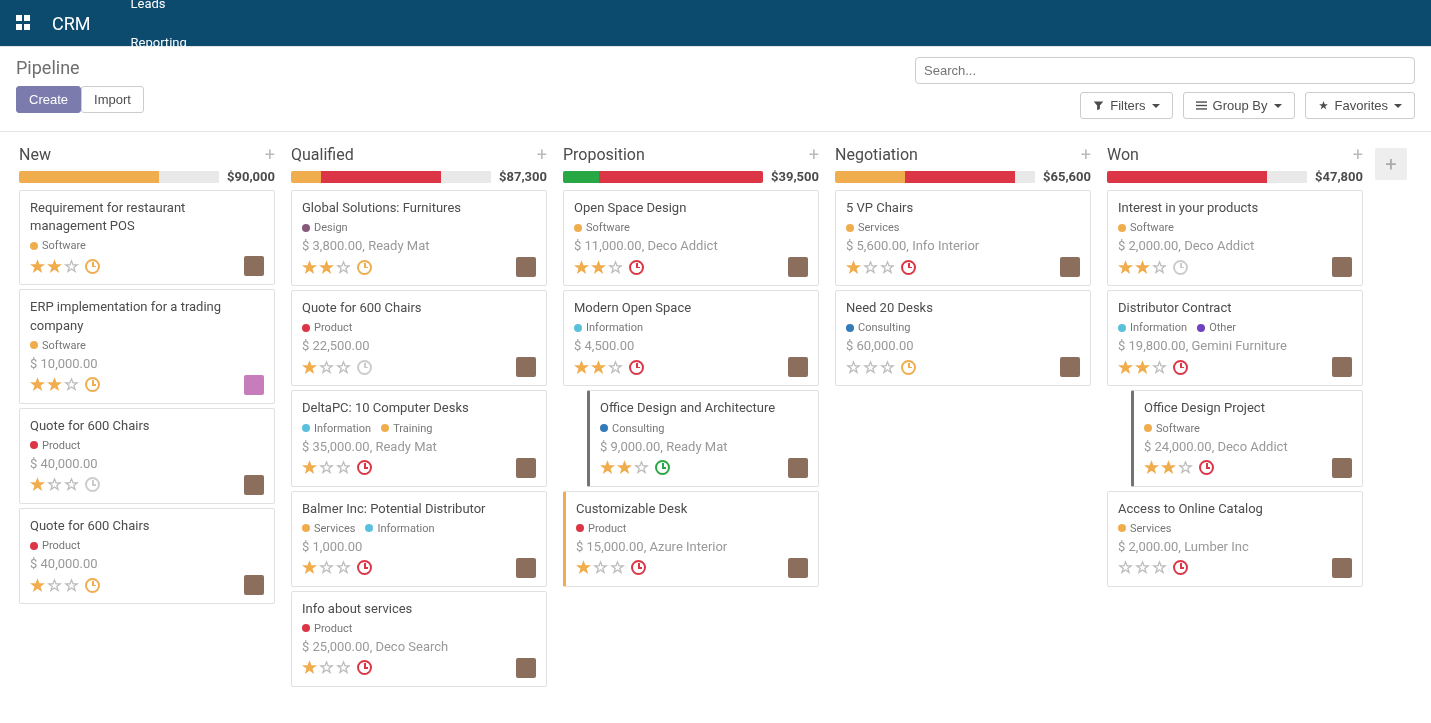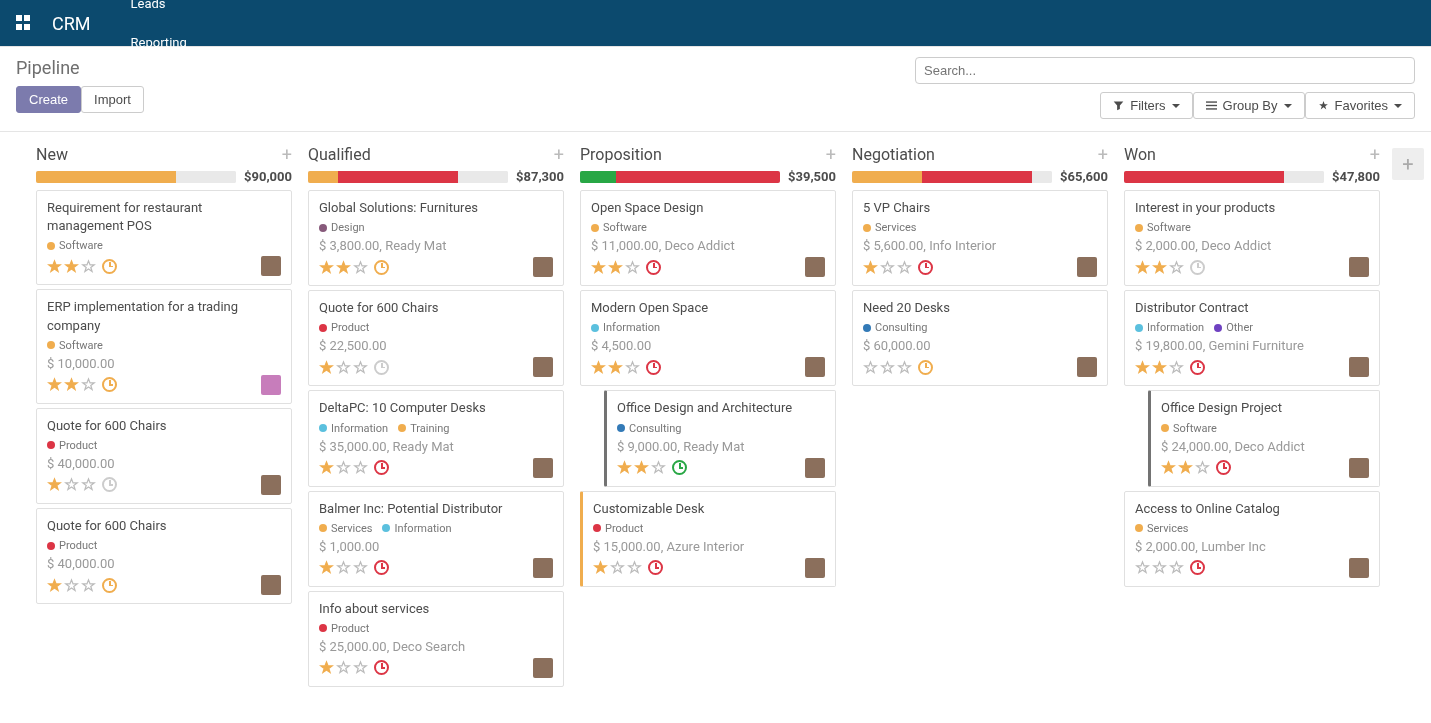--- a/index.html
+++ b/index.html
@@ -11,24 +11,24 @@
 .navbar .nav-links { display: flex; gap: 24px; flex-direction: column; }
 .navbar .nav-links a { color: #fff; text-decoration: none; font-size: 13px; }
 .hr-line{height:1px;background:#e5e5e5;}
 .control-panel { display: flex; justify-content: space-between; padding: 10px 16px 12px 16px; border-bottom: 1px solid #e5e5e5; }
 .cp-left .breadcrumb { font-size: 18px; color: #6f6f6f; margin-bottom: 8px; }
 .cp-left .buttons { display:flex; justify-content:flex-end;}
 .btn { border: 1px solid #ccc; background: #fff; padding: 5px 12px; border-radius: 3px; cursor: pointer; font-size: 13px; color:#4c4c4c;}
 .btn-primary { background: #7c7bad; color: #fff; border-color: #7c7bad; }
 .cp-right { display:flex; flex-direction: column; align-items: flex-end; gap:8px;}
 .search-box { width: 500px; border:1px solid #ccc; padding: 5px 8px; border-radius:4px; font-size:13px;}
-.search-controls { display:flex; }
+.search-controls { display:flex; gap:10px;}
 .search-controls .btn { display:flex; align-items:center; gap:6px;}
 .caret { width:0;height:0;border-left:4px solid transparent;border-right:4px solid transparent;border-top:4px solid #4c4c4c; display:inline-block;}
-.kanban { display:flex; padding: 8px 28px; gap: 0; overflow-x:auto;}
+.kanban { display:flex; padding: 8px 11px; gap: 0; overflow-x:auto;}
 .kcol { min-width: 272px; width: 272px; padding: 0 4px; }
 .kcol-header { display:flex; justify-content:space-between; align-items:center; padding: 4px 4px 2px 4px;}
 .kcol-title { font-size: 16px; color:#4c4c4c; }
 .kcol-plus { color:#bbb; font-size:18px; cursor:pointer;}
 .kcol-bar-row { display:flex; align-items:center; gap:8px; padding: 2px 4px 6px 4px;}
 .kcol-bar { flex:1; height:12px; border-radius:2px; background:#e9e9e9; display:flex; overflow:hidden;}
 .kcol-bar div{height:100%;}
 .kcol-total { font-size:13px; font-weight:bold; color:#4c4c4c;}
 .kcard { background:#fff; border:1px solid #e0e0e0; border-radius:2px; padding: 8px 10px; margin: 0 4px 4px 4px; position:relative;}
 .kcard.green-edge{border-left:3px solid #737373;margin-left:28px;}

